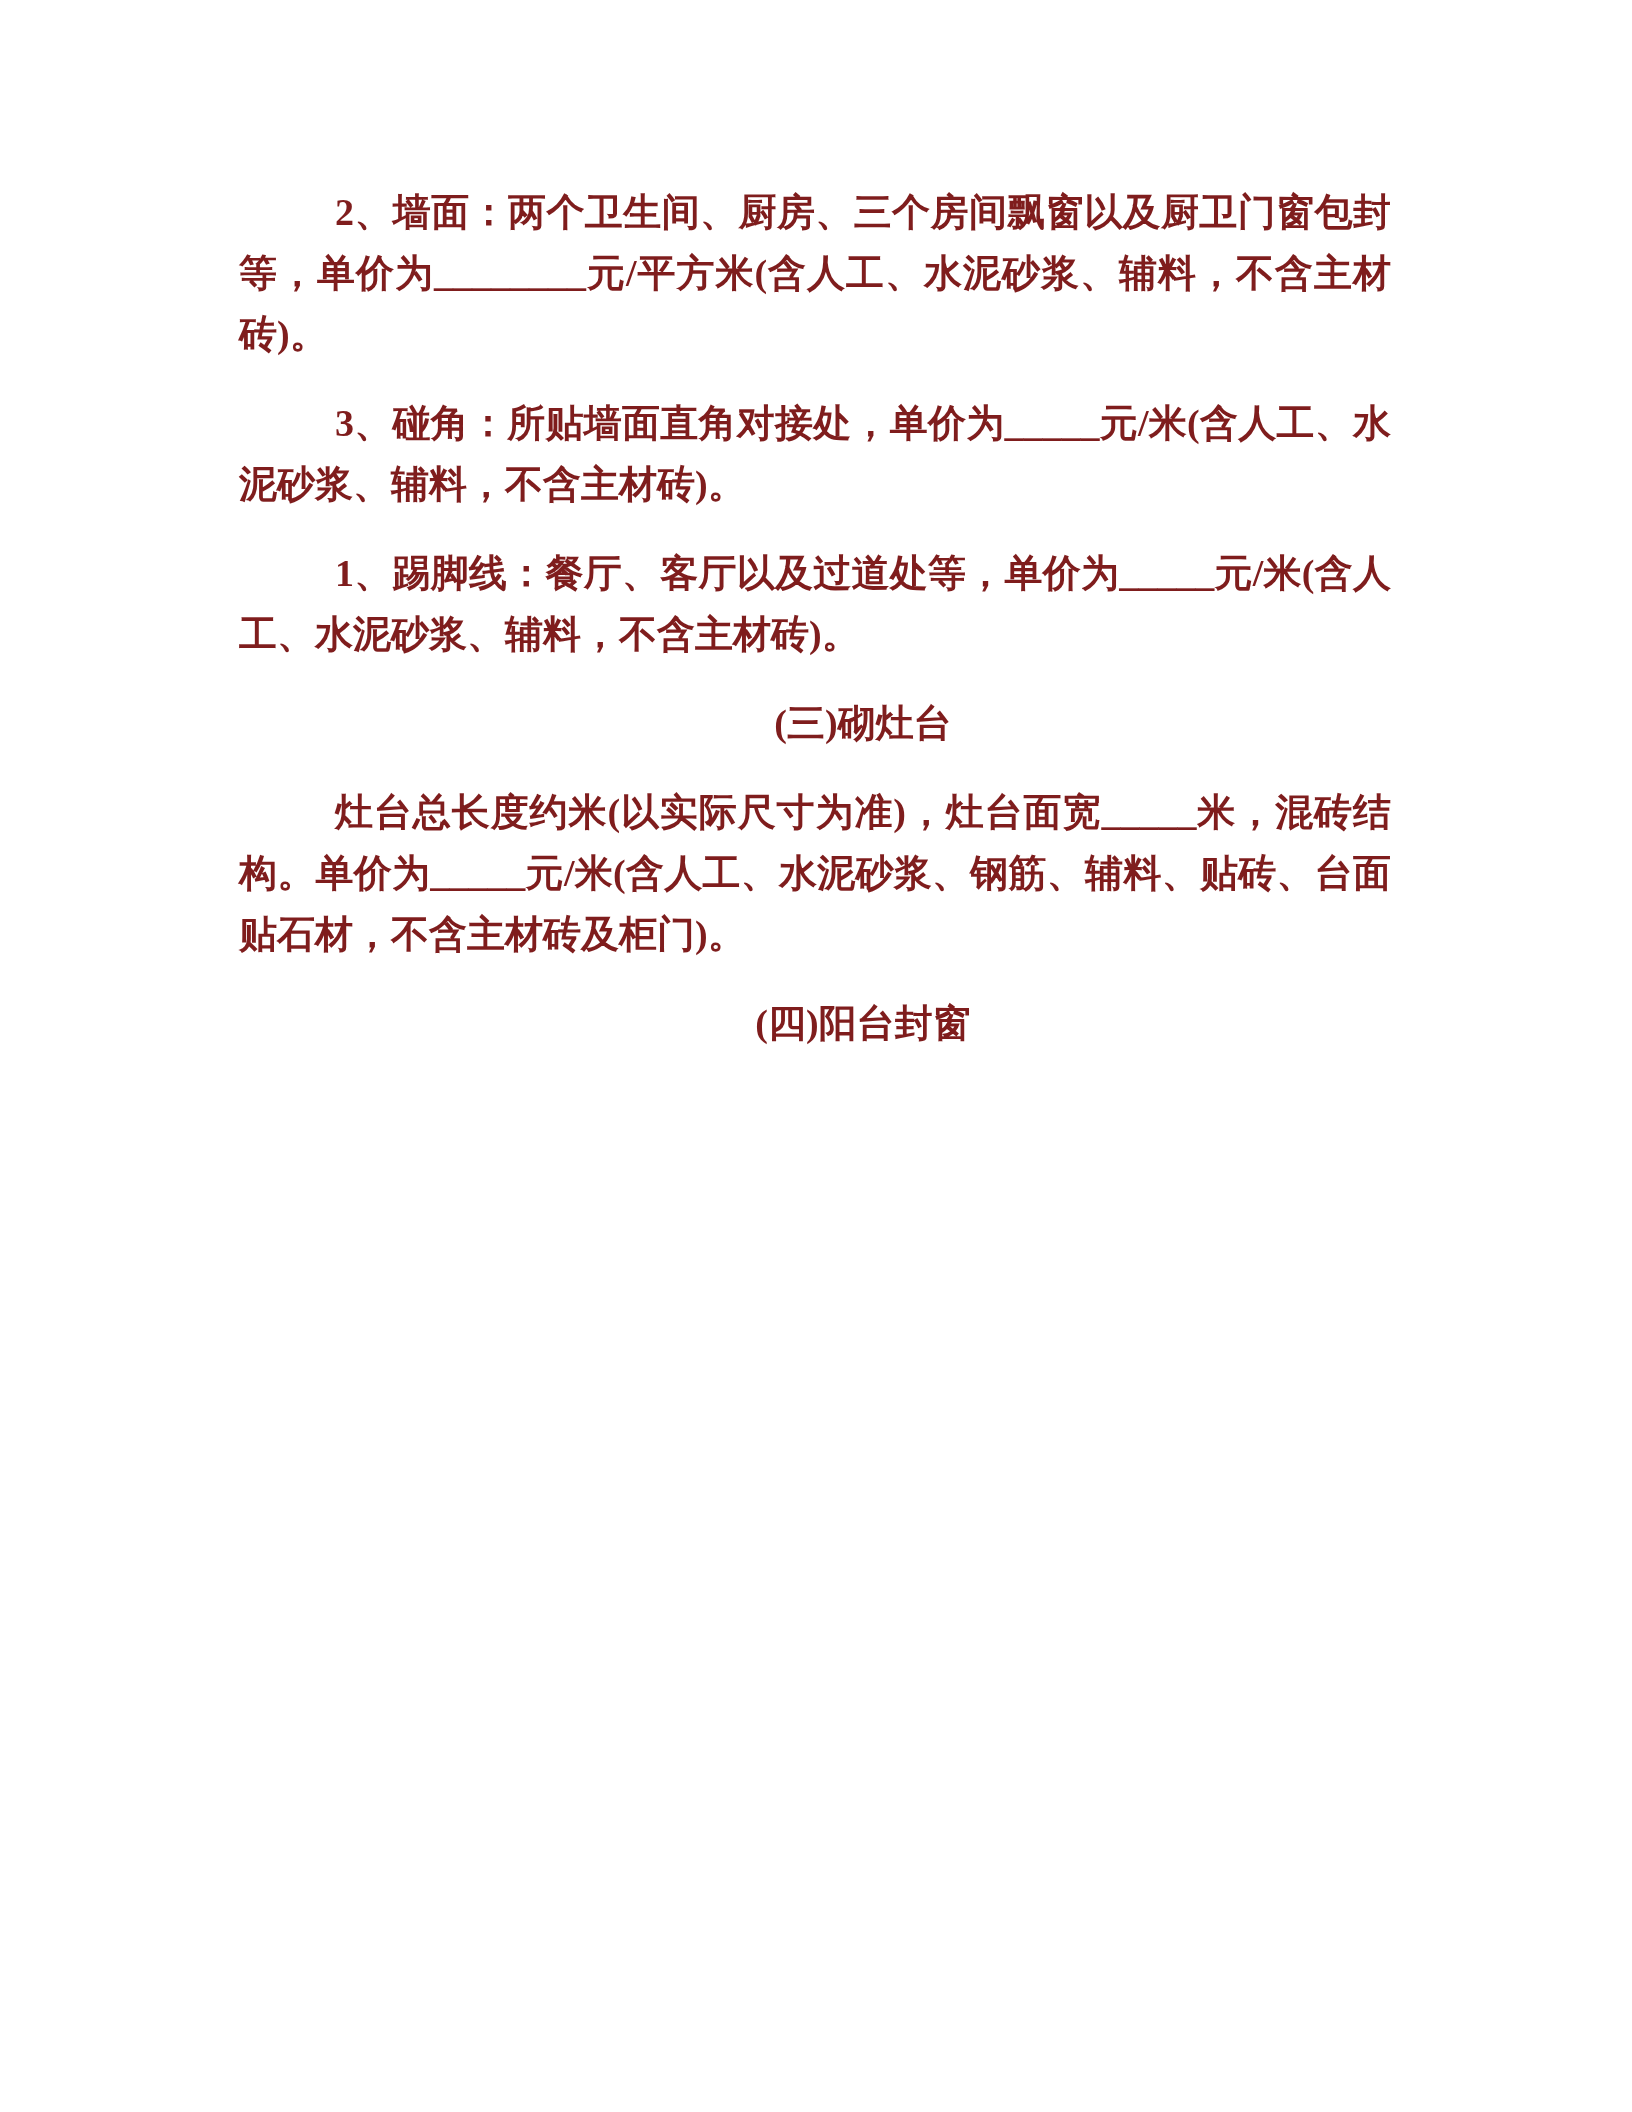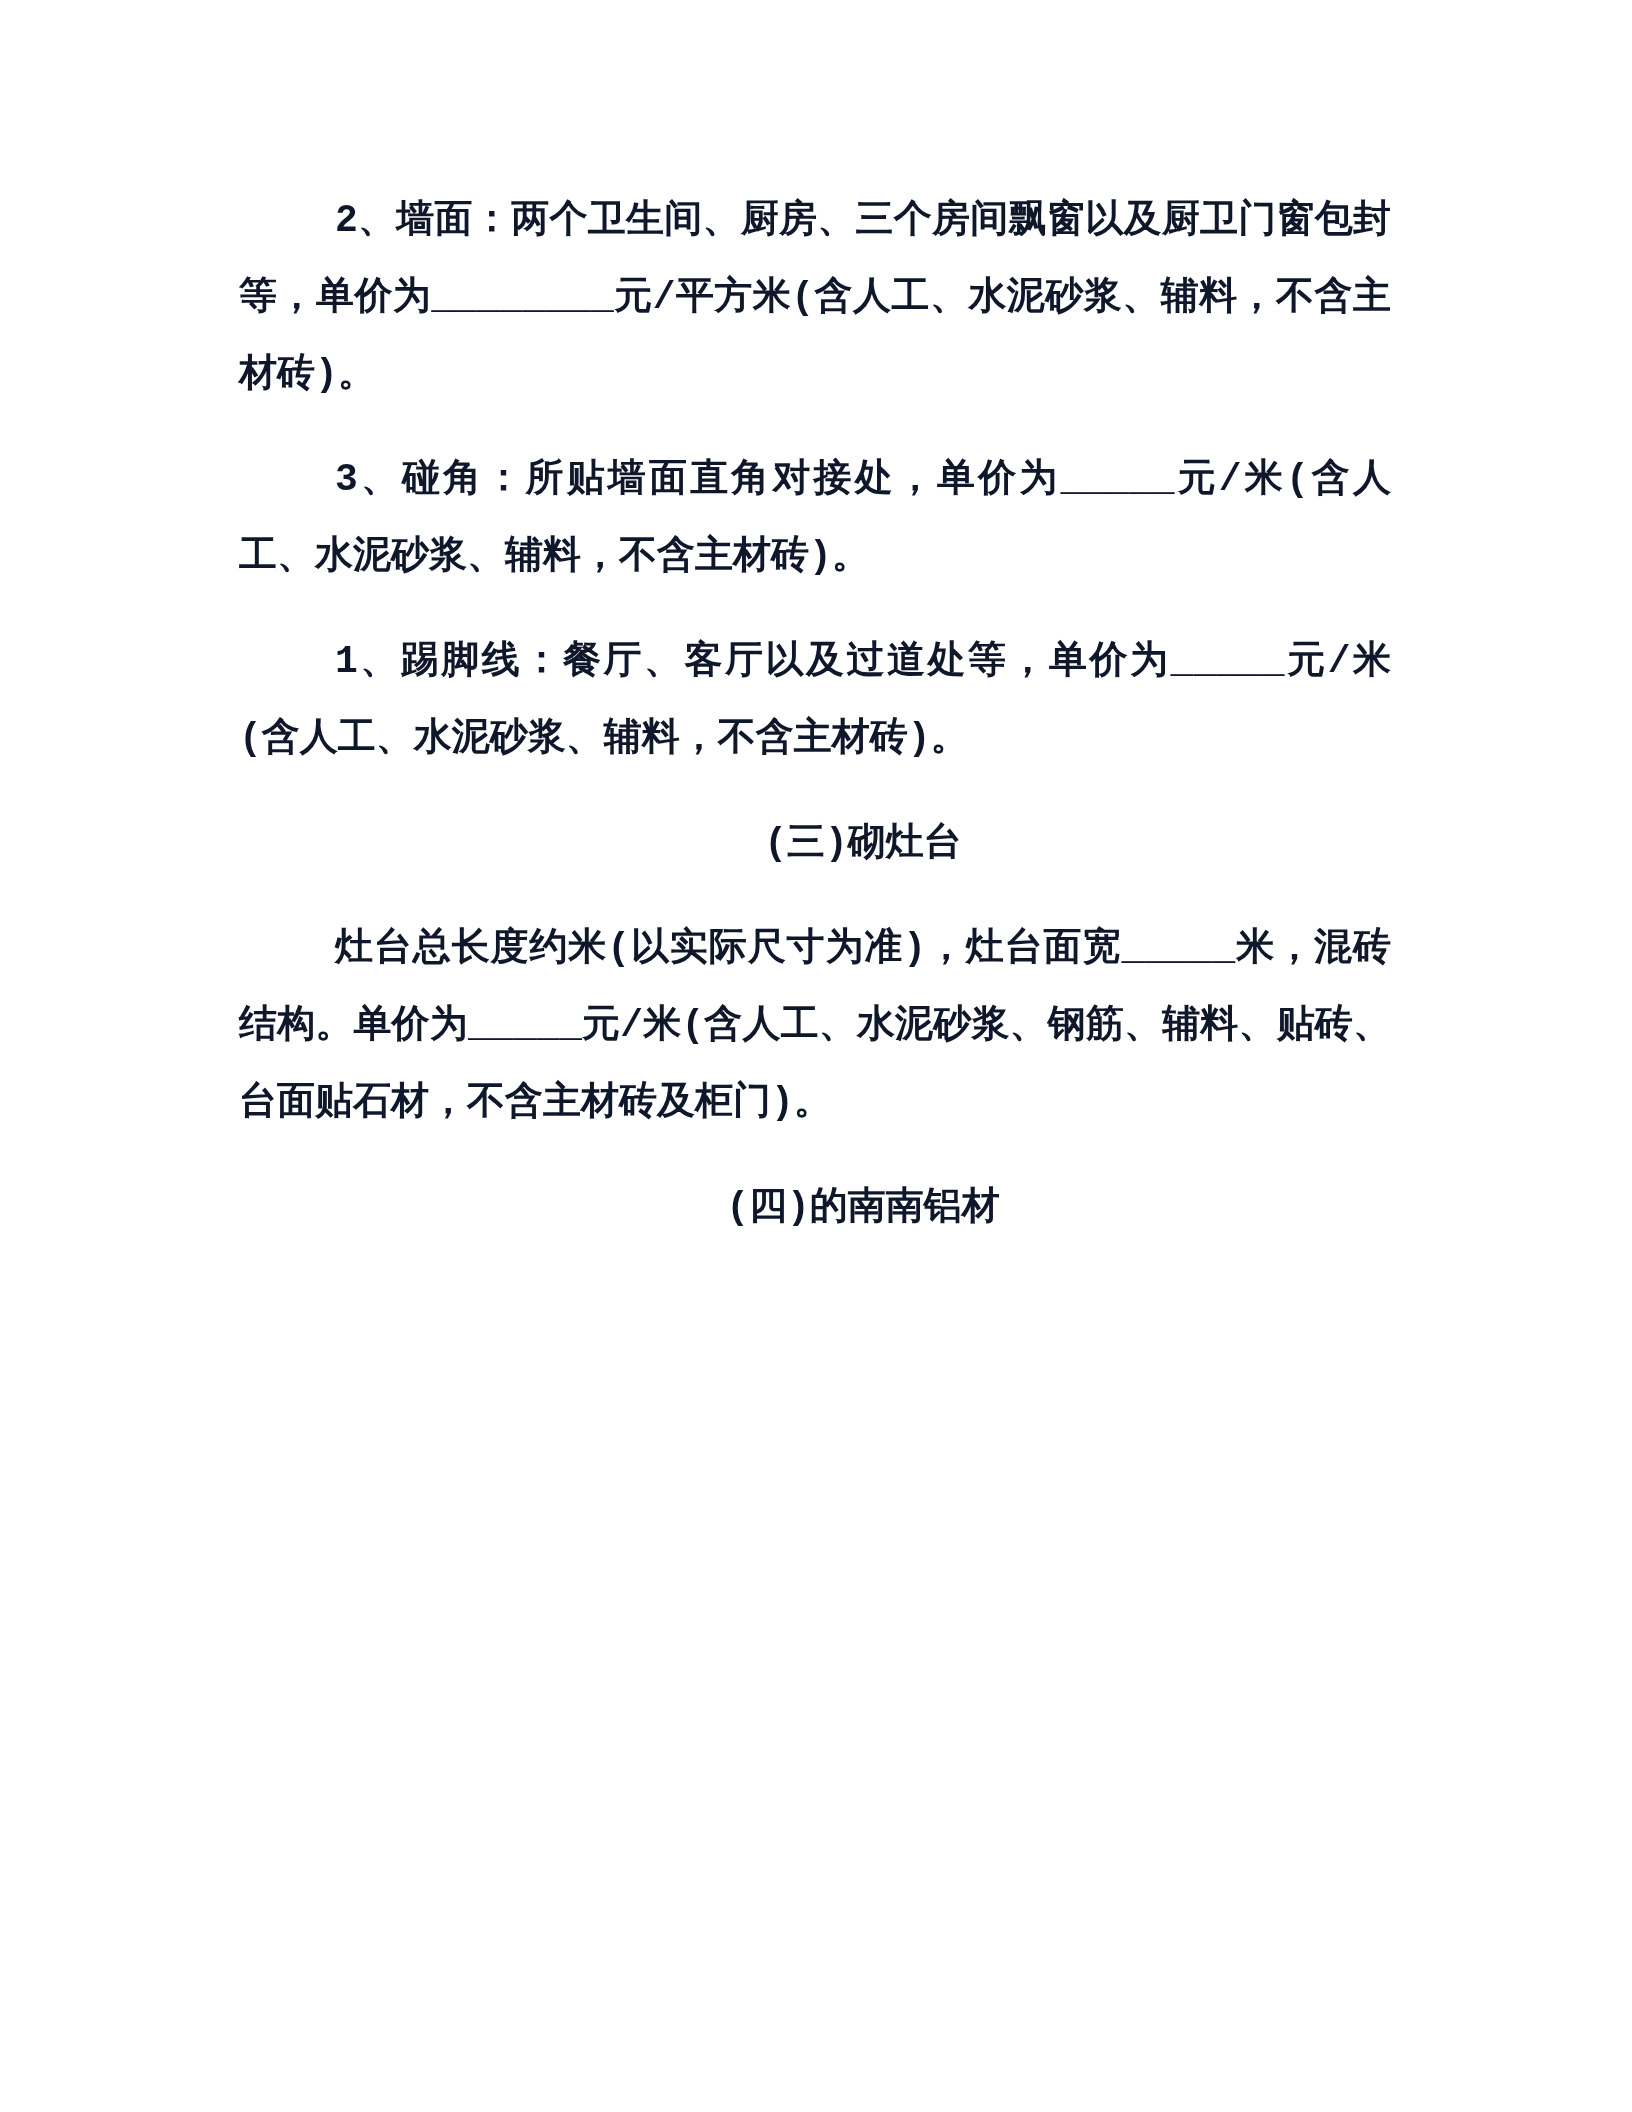--- a/index.html
+++ b/index.html
@@ -14,39 +14,39 @@
     background: #ffffff;
     overflow: hidden;
   }
   .content {
     position: absolute;
     left: 239px;
     top: 182px;
     width: 1152px;
   }
   .para {
-    font-family: Liberation Mono, monospace;
+    font-family: Liberation Serif, serif;
     font-weight: bold;
     font-size: 38px;
-    line-height: 77px;
-    color: #0f172a;
+    line-height: 61px;
+    color: #7f1d1d;
     text-align: justify;
     text-indent: 96px;
     margin: 0 0 28px 0;
     word-break: normal;
   }
   .heading {
     text-align: center;
   }
 </style>
 </head>
 <body>
 
 <div class="page">
   <div class="content">
       <p class="para">2、墙面：两个卫生间、厨房、三个房间飘窗以及厨卫门窗包封等，单价为________元/平方米(含人工、水泥砂浆、辅料，不含主材砖)。</p>
       <p class="para">3、碰角：所贴墙面直角对接处，单价为_____元/米(含人工、水泥砂浆、辅料，不含主材砖)。</p>
       <p class="para">1、踢脚线：餐厅、客厅以及过道处等，单价为_____元/米(含人工、水泥砂浆、辅料，不含主材砖)。</p>
       <p class="para heading">(三)砌灶台</p>
       <p class="para">灶台总长度约米(以实际尺寸为准)，灶台面宽_____米，混砖结构。单价为_____元/米(含人工、水泥砂浆、钢筋、辅料、贴砖、台面贴石材，不含主材砖及柜门)。</p>
-      <p class="para heading">(四)的南南铝材</p>
+      <p class="para heading">(四)阳台封窗</p>
     </div>
 </div>
 
 </body></html>

